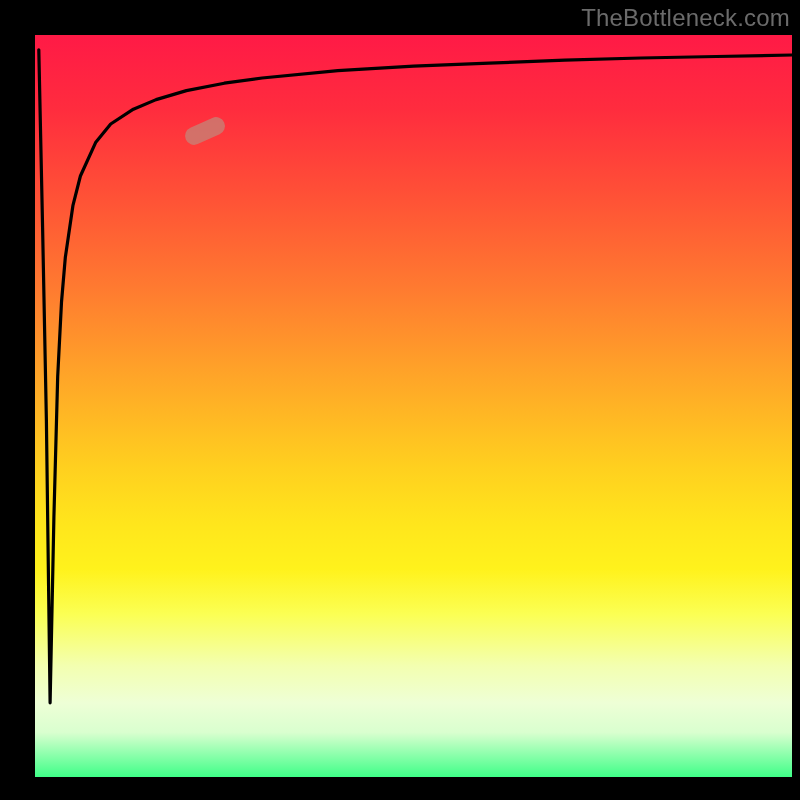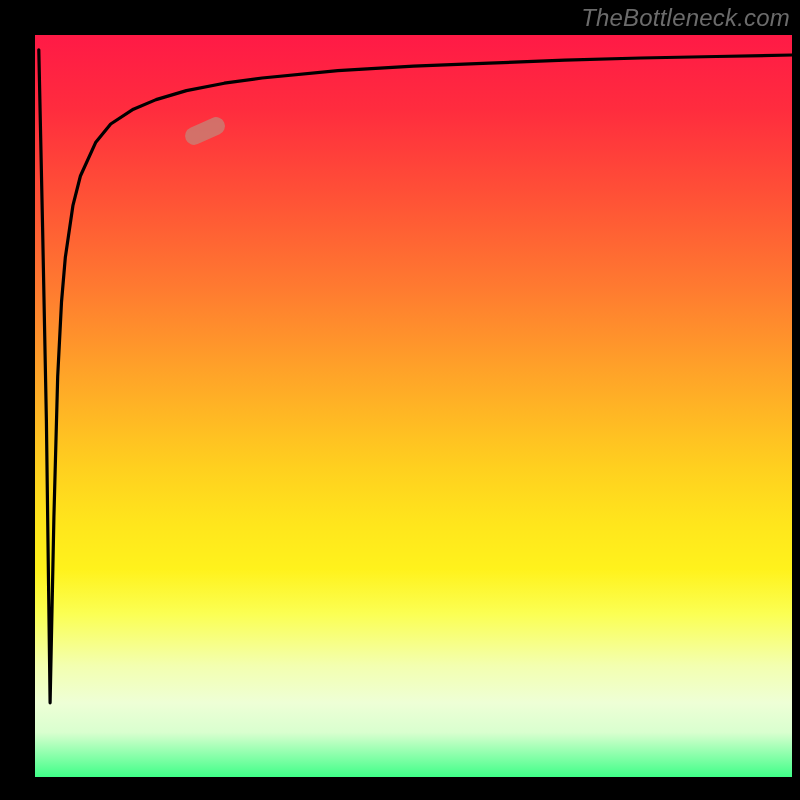--- a/index.html
+++ b/index.html
@@ -2,21 +2,20 @@
 <html><head>
 <meta charset="utf-8">
 <style>
   * { margin: 0; padding: 0; box-sizing: border-box; }
   html, body { width: 800px; height: 800px; overflow: hidden; background: #000; }
   .stage {
     position: relative;
     width: 800px;
     height: 800px;
     background: #000;
-    font-style: italic;
   }
   .watermark {
     position: absolute;
     top: 4px;
     right: 10px;
     font-family: Arial, Helvetica, sans-serif;
     font-size: 24px;
     font-weight: 500;
     color: #6b6b6b;
     letter-spacing: 0.2px;

